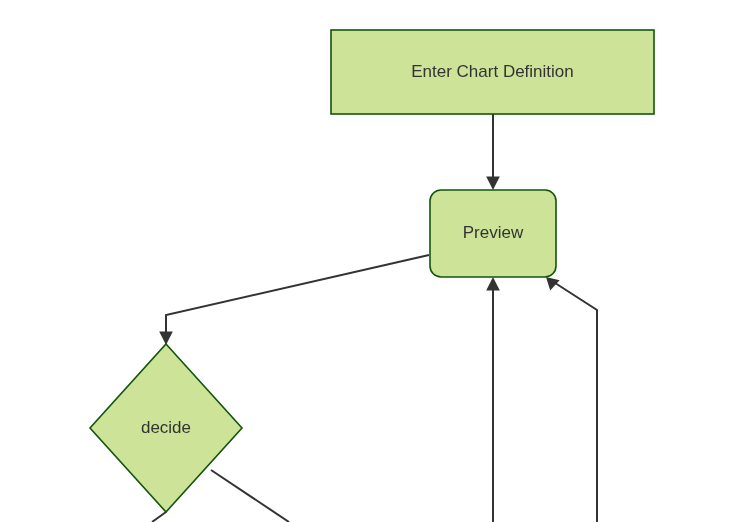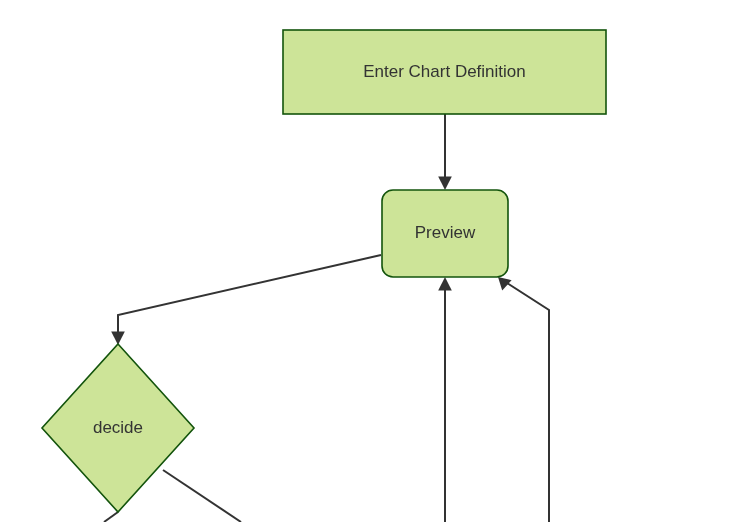--- a/index.html
+++ b/index.html
@@ -9,20 +9,21 @@
   }
   body {
     font-family: "Liberation Sans", "DejaVu Sans", sans-serif;
   }
   #canvas {
     position: relative;
     width: 648px;
     height: 522px;
     background: #ffffff;
     overflow: hidden;
+    margin-left: 48px;
   }
   svg.flow {
     position: absolute;
     top: 0;
     left: 0;
     width: 740px;
     height: 522px;
     display: block;
   }
   .node-shape {

